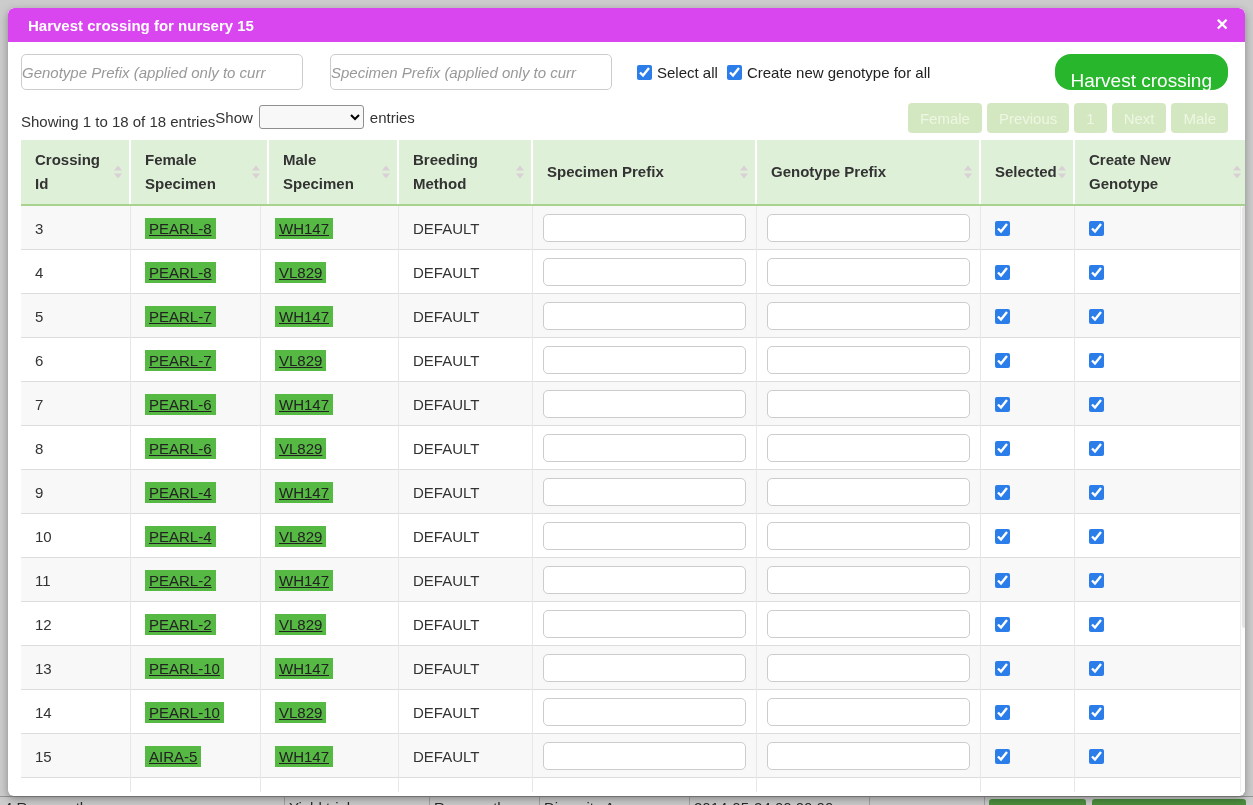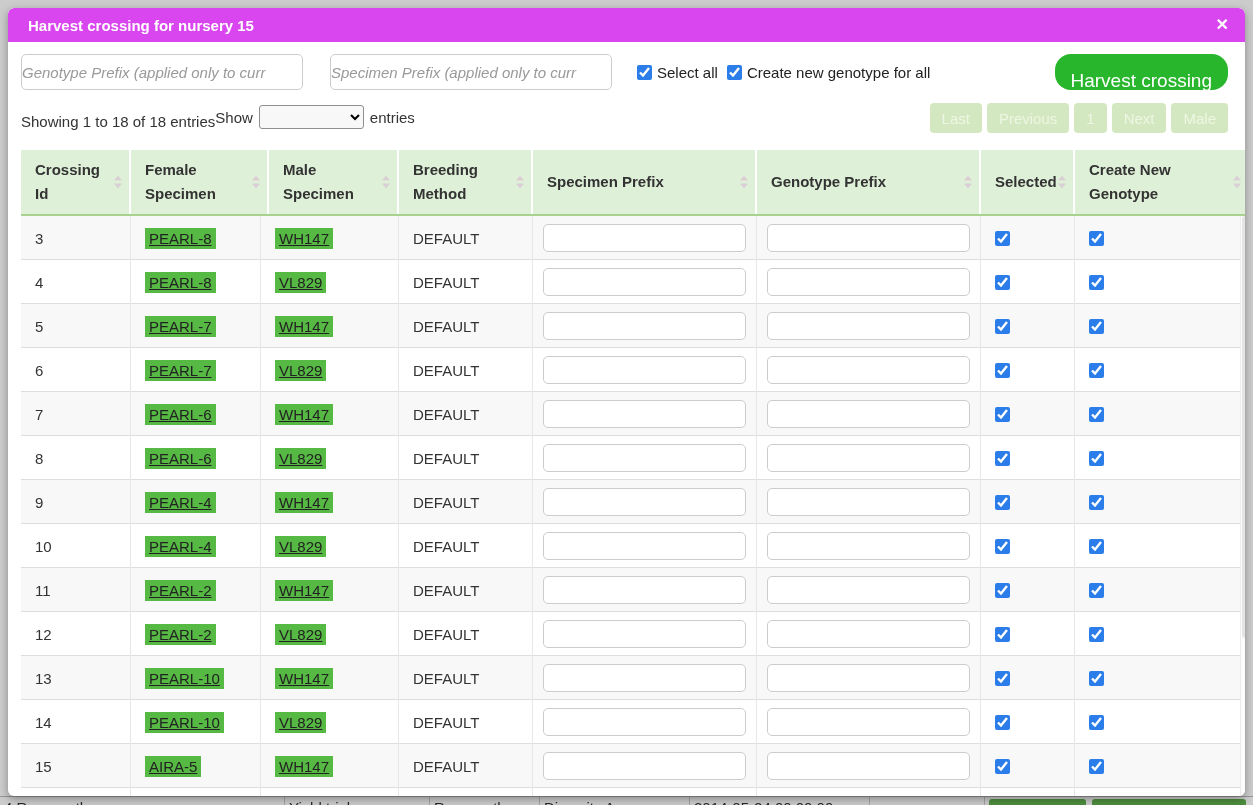--- a/index.html
+++ b/index.html
@@ -42,21 +42,21 @@
   .meta-row { display:flex; align-items:flex-start; margin-top:13px; height:34px; }
   .showing-text { font-size:15px; color:#333; margin-top:10px; }
   .show-group { display:flex; align-items:center; font-size:15px; color:#333; margin-top:2px; }
   .show-group select { width:105px; height:24px; margin:0 6px; font-size:13px; border:1px solid #8f8f8f;
                        border-radius:3px; background:#f8f8f8; font-family:"Liberation Sans",sans-serif; }
   .pagination { margin-left:auto; display:flex; gap:5px; }
   .page-btn { background:#d3e8c0; color:#edf6e3; border:none; border-radius:4px; height:30px;
               padding:0 12px; font-size:15px; font-family:"Liberation Sans",sans-serif; cursor:default; }
 
   
-  .grid { margin-top:13px; font-size:15px; color:#333; }
+  .grid { margin-top:3px; font-size:15px; color:#333; }
   .grid-head { display:flex; width:1227px; border-bottom:2px solid #a9d28e; }
   .th { background:#dff0d8; display:flex; align-items:center; position:relative; min-height:63px;
         padding:8px 22px 8px 14px; font-weight:bold; line-height:24px; border-right:2px solid #fff; cursor:pointer; }
   .th:last-child { border-right:none; }
   .sort-icon { position:absolute; right:7px; top:50%; transform:translateY(-50%); display:flex;
                flex-direction:column; align-items:center; }
   .sort-icon i { display:block; width:0; height:0; border-left:4px solid transparent; border-right:4px solid transparent; }
   .sort-icon .up   { border-bottom:5px solid #d9cfd5; margin-bottom:3px; }
   .sort-icon .down { border-top:5px solid #d9cfd5; }
 
@@ -127,21 +127,21 @@
       </div>
 
       <div class="meta-row">
         <span class="showing-text">Showing 1 to 18 of 18 entries</span>
         <div class="show-group">
           <span>Show</span>
           <select><option></option></select>
           <span>entries</span>
         </div>
         <div class="pagination">
-            <button class="page-btn">Last</button>
+            <button class="page-btn">Female</button>
             <button class="page-btn">Previous</button>
             <button class="page-btn">1</button>
             <button class="page-btn">Next</button>
             <button class="page-btn">Male</button>
           </div>
       </div>
 
       <div class="grid">
         <div class="grid-head">
             <div class="th col-id">

